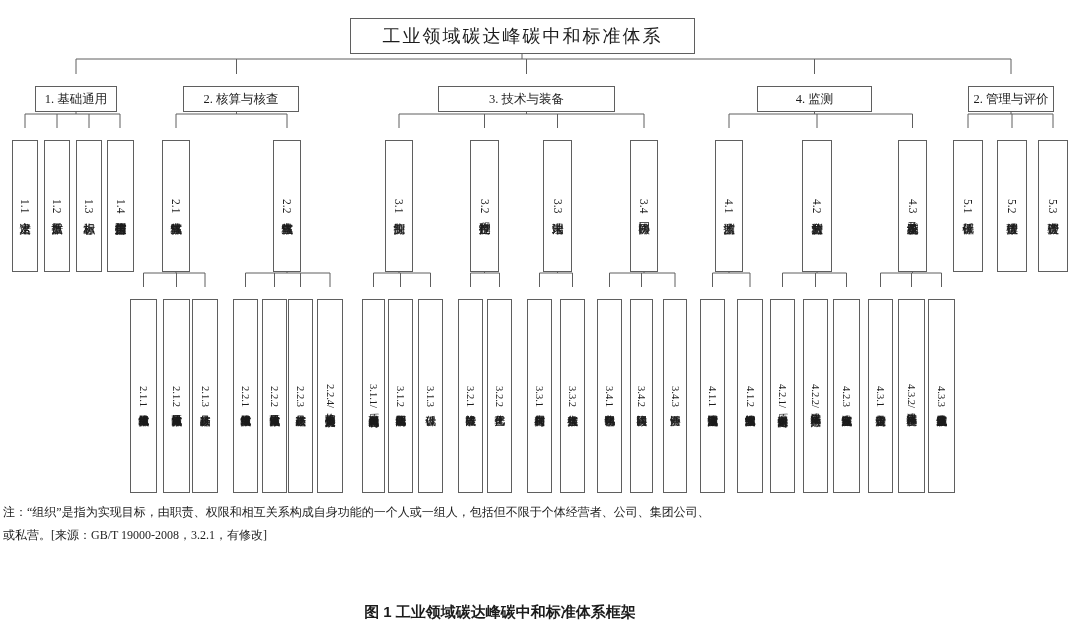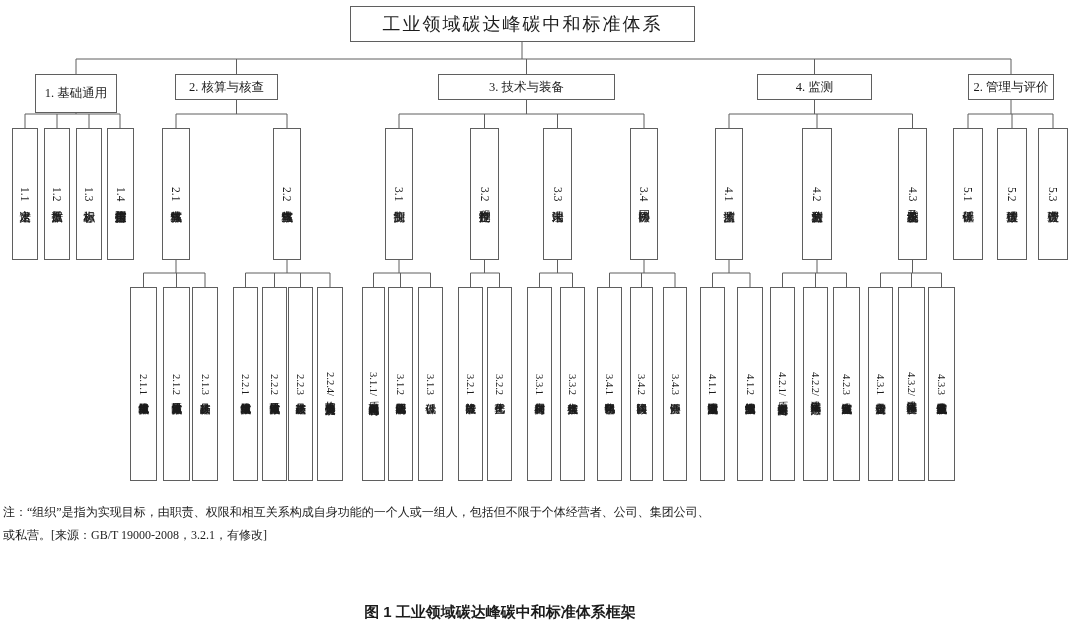--- a/index.html
+++ b/index.html
@@ -1,20 +1,20 @@
 <!DOCTYPE html>
 <html><head>
 <meta charset="utf-8">
 <style>
   html,body{margin:0;padding:0;background:#fff;}
   #stage{position:relative;width:1080px;height:632px;background:#fff;overflow:hidden;
          font-family:"Liberation Serif","DejaVu Serif",serif;color:#1c1c1c;}
   #wires{position:absolute;left:0;top:0;width:1080px;height:632px;}
   .box{position:absolute;background:#fff;border:1px solid #5f5f5f;box-sizing:border-box;
-       display:flex;align-items:center;justify-content:center;}
+       display:flex;align-items:center;justify-content:center;margin-top:12px;}
   .title-box{font-size:18px;letter-spacing:2px;}
   .hdr{font-size:12.5px;white-space:nowrap;}
   .vbox span{writing-mode:vertical-rl;text-orientation:mixed;line-height:1.08;
              display:block;max-height:100%;}
   .v2 span{font-size:11.5px;}
   .v3 span{font-size:10.5px;}
   .note{position:absolute;left:3px;top:501px;width:1076px;font-size:12px;line-height:23px;}
   .caption{position:absolute;left:0;top:603px;width:1000px;text-align:center;
            font-size:15px;font-weight:bold;font-family:"Liberation Sans","DejaVu Sans",sans-serif;}
 </style>
@@ -39,24 +39,24 @@
       M644 260 V273 M609.5 273 H675 M609.5 273 V287 M641.5 273 V287 M675 273 V287
       M729 260 V273 M712.5 273 H750 M712.5 273 V287 M750 273 V287
       M817 260 V273 M782.5 273 H846.5 M782.5 273 V287 M815.5 273 V287 M846.5 273 V287
       M912.5 260 V273 M880.5 273 H941.5 M880.5 273 V287 M911.5 273 V287 M941.5 273 V287"></path>
   </svg>
 
   <div class="box title-box" style="left:350px;top:6px;width:345px;height:36px">
     <span>工业领域碳达峰碳中和标准体系</span>
   </div>
 
-  <div class="box hdr" style="left:35px;top:74px;width:82px;height:39px">
+  <div class="box hdr" style="left:35px;top:74px;width:82px;height:26px">
     <span>1. 基础通用</span>
     </div>
-  <div class="box hdr" style="left:175px;top:74px;width:103px;height:26px">
+  <div class="box hdr" style="left:183px;top:74px;width:116px;height:26px">
     <span>2. 核算与核查</span>
     </div>
   <div class="box hdr" style="left:438px;top:74px;width:177px;height:26px">
     <span>3. 技术与装备</span>
     </div>
   <div class="box hdr" style="left:757px;top:74px;width:115px;height:26px">
     <span>4. 监测</span>
     </div>
   <div class="box hdr" style="left:968px;top:74px;width:86px;height:26px">
     <span>2. 管理与评价</span>

